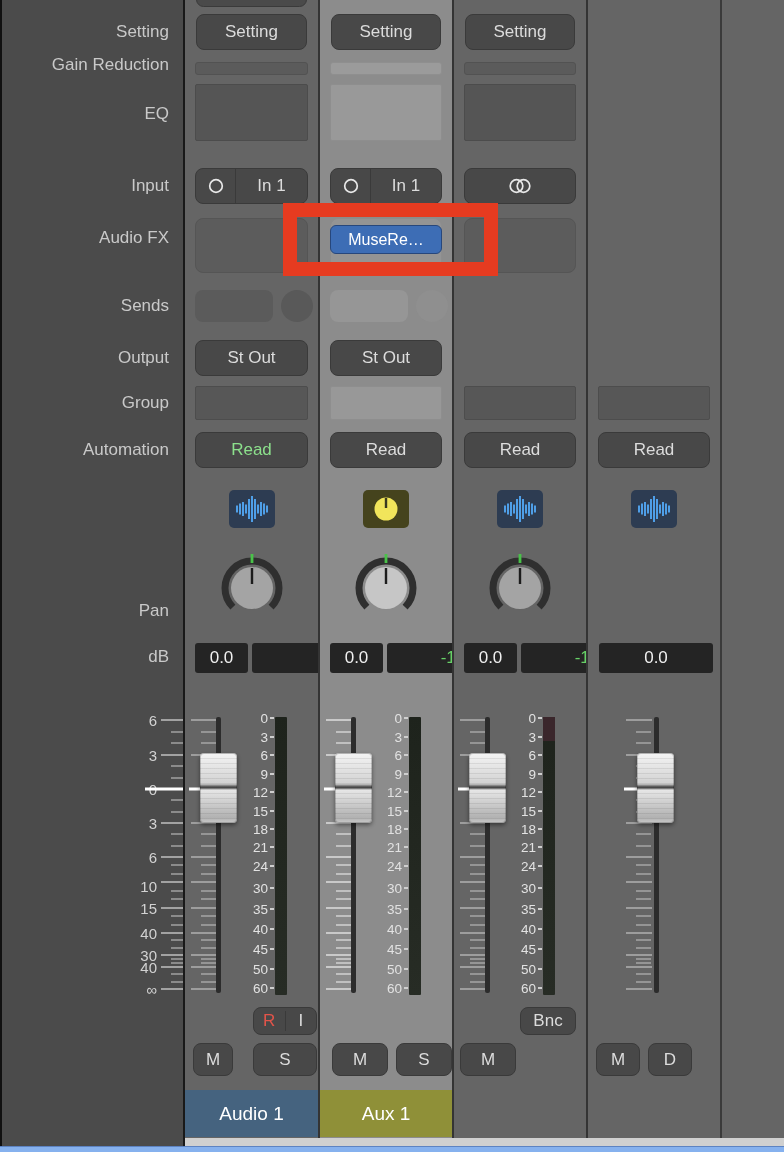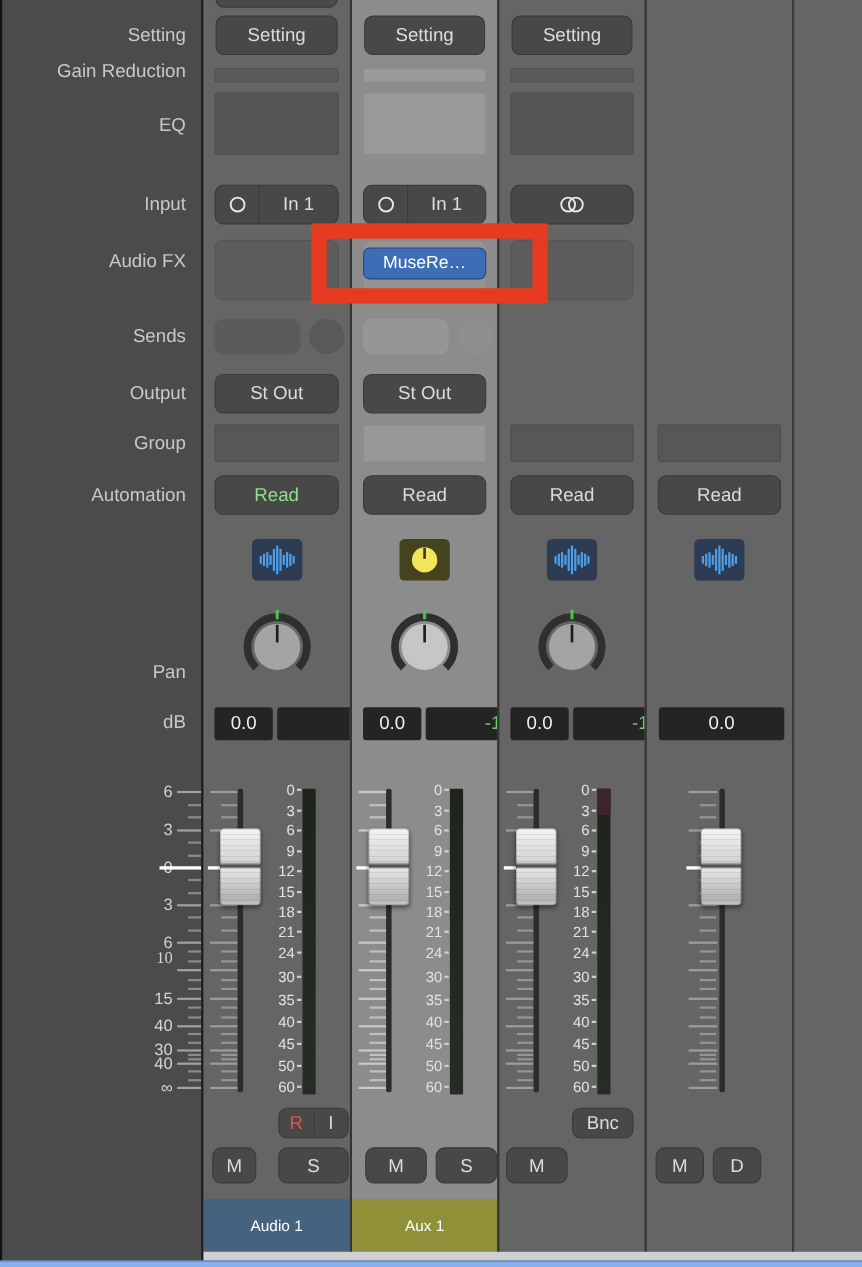--- a/index.html
+++ b/index.html
@@ -109,21 +109,21 @@
   .tinybtn{position:absolute;height:28px;top:1007px;border-radius:8px;font-size:17px;}
   .ri{padding:0;}
   .ri span{width:50%;text-align:center;}
   .ri .r{color:#e2544a;border-right:1px solid #3a3a3a;}
   .s0 .m{left:8px;width:40px;} .s0 .s{left:68px;width:64px;} .s0 .ri{left:68px;width:64px;}
   .s1 .m{left:12px;width:56px;} .s1 .s{left:76px;width:56px;}
   .s2 .m{left:6px;width:56px;} .s2 .bnc{left:66px;width:56px;}
   .s3 .m{left:8px;width:44px;} .s3 .d{left:60px;width:44px;}
 
   .cname{position:absolute;top:1090px;height:47px;left:0;right:0;display:flex;align-items:center;
-         justify-content:center;color:#fff;font-size:14px;}
+         justify-content:center;color:#fff;font-size:19px;}
   .green{color:#8ce08c;}
 
   
   .foot{position:absolute;left:185px;right:0;top:1138px;height:8px;background:#d0d0d0;}
   .scrollbar{position:absolute;left:0;right:0;top:1146px;height:6px;background:#86b1ee;
              border-top:1px solid #5d83c2;box-sizing:border-box;}
   .redbox{position:absolute;left:283px;top:203px;width:215px;height:73px;box-sizing:border-box;
           border:14px solid #e63b20;}
   svg{display:block;}
 </style>
@@ -158,21 +158,21 @@
         <i class="tick minor" style="top: 85.3333px;"></i>
         <i class="tick minor" style="top: 96.6667px;"></i>
         <span class="num" style="top: 108px;">3</span>
         <i class="tick long" style="top: 108px;"></i>
         <i class="tick minor" style="top: 119.333px;"></i>
         <i class="tick minor" style="top: 130.667px;"></i>
         <span class="num" style="top: 142px;">6</span>
         <i class="tick long" style="top: 142px;"></i>
         <i class="tick minor" style="top: 150.333px;"></i>
         <i class="tick minor" style="top: 158.667px;"></i>
-        <span class="num" style="top: 157px; font-family: Liberation Serif, serif;">10</span>
+        <span class="num" style="top: 171px;">10</span>
         <i class="tick long" style="top: 167px;"></i>
         <i class="tick minor" style="top: 175.667px;"></i>
         <i class="tick minor" style="top: 184.333px;"></i>
         <span class="num" style="top: 193px;">15</span>
         <i class="tick long" style="top: 193px;"></i>
         <i class="tick minor" style="top: 201.333px;"></i>
         <i class="tick minor" style="top: 209.667px;"></i>
         <span class="num" style="top: 218px;">40</span>
         <i class="tick long" style="top: 218px;"></i>
         <i class="tick minor" style="top: 225.333px;"></i>

